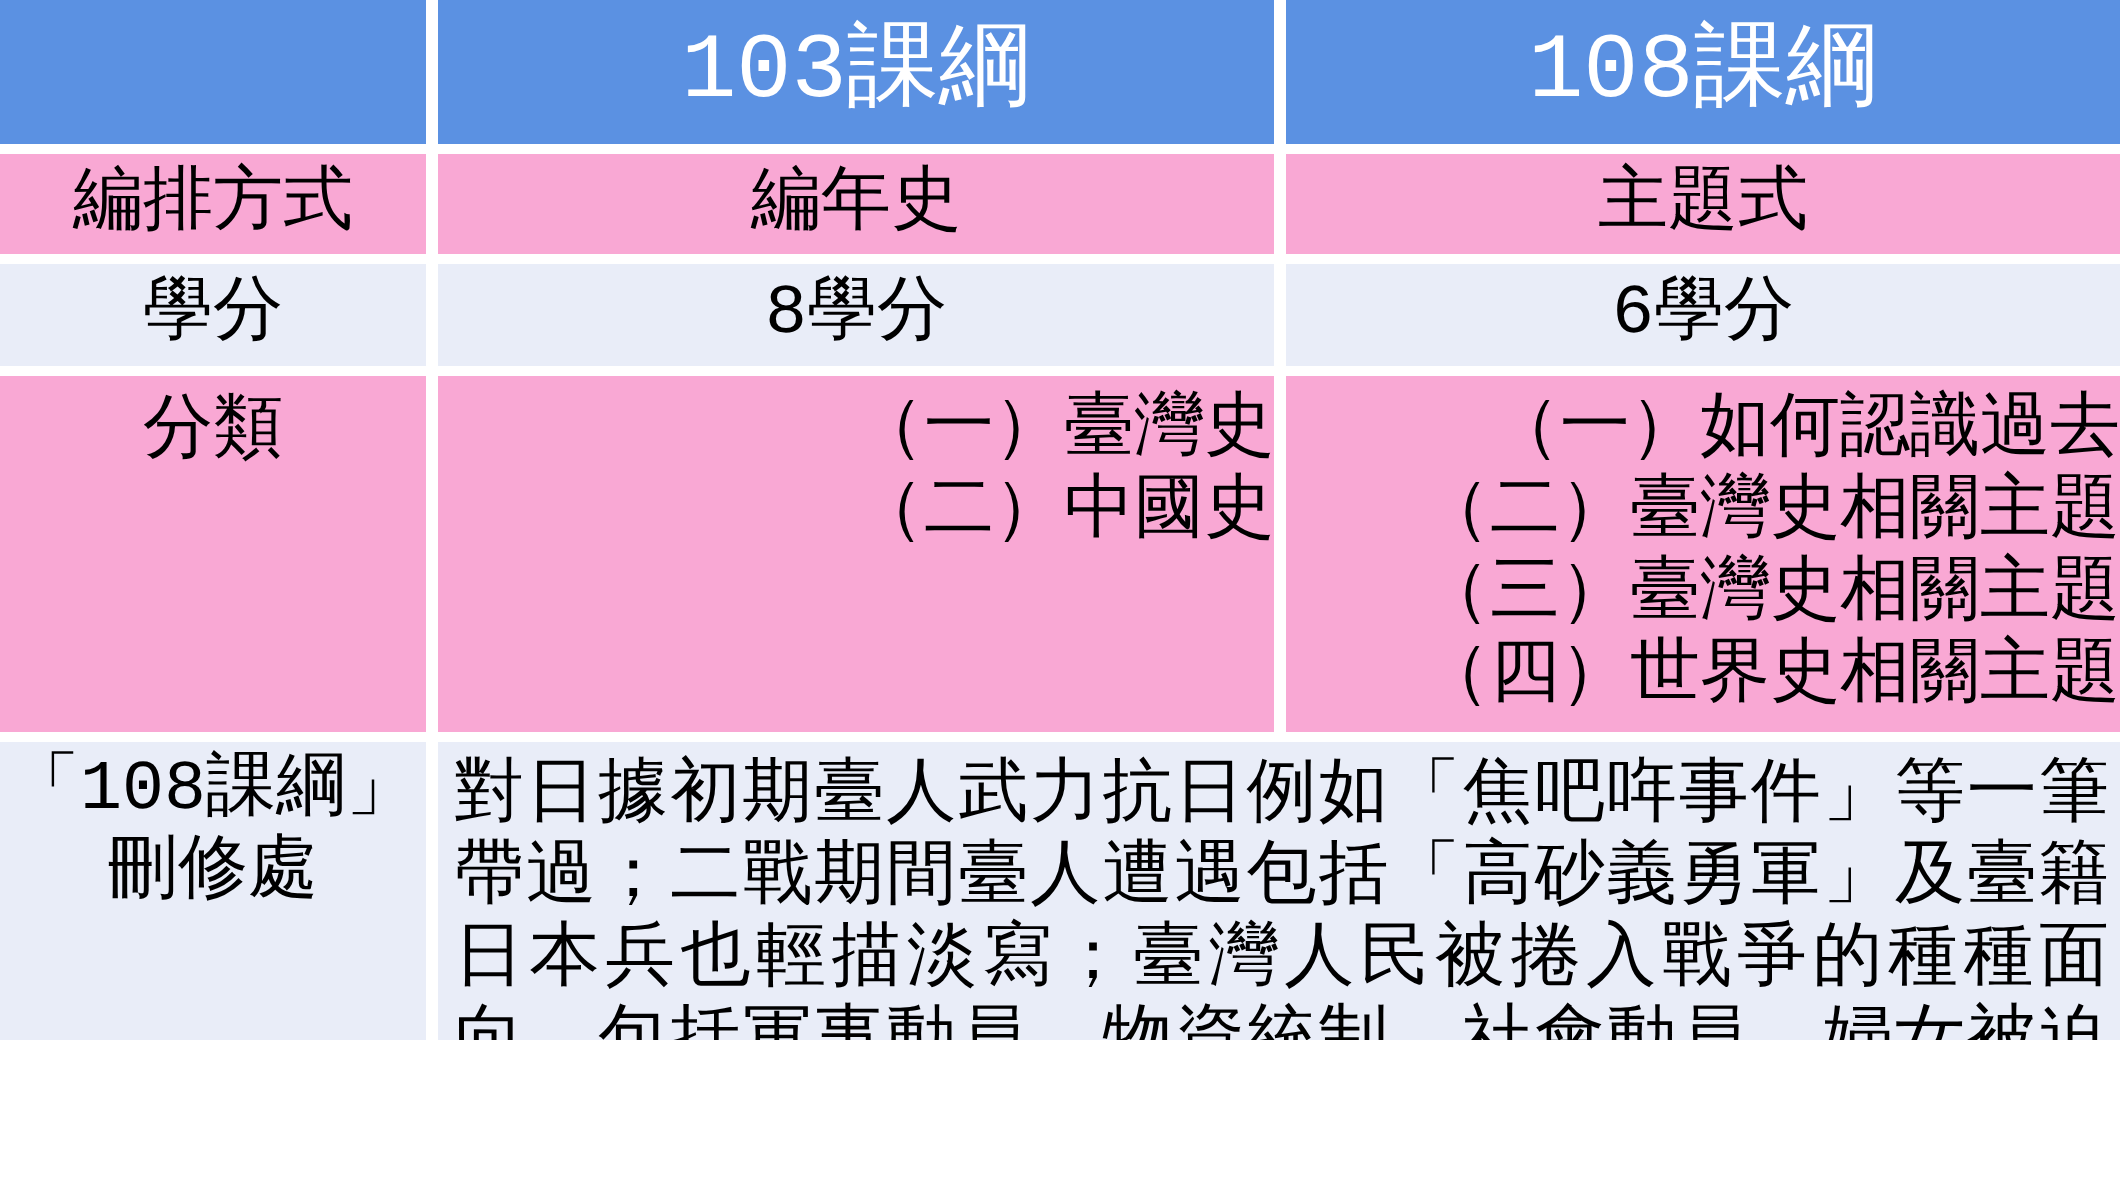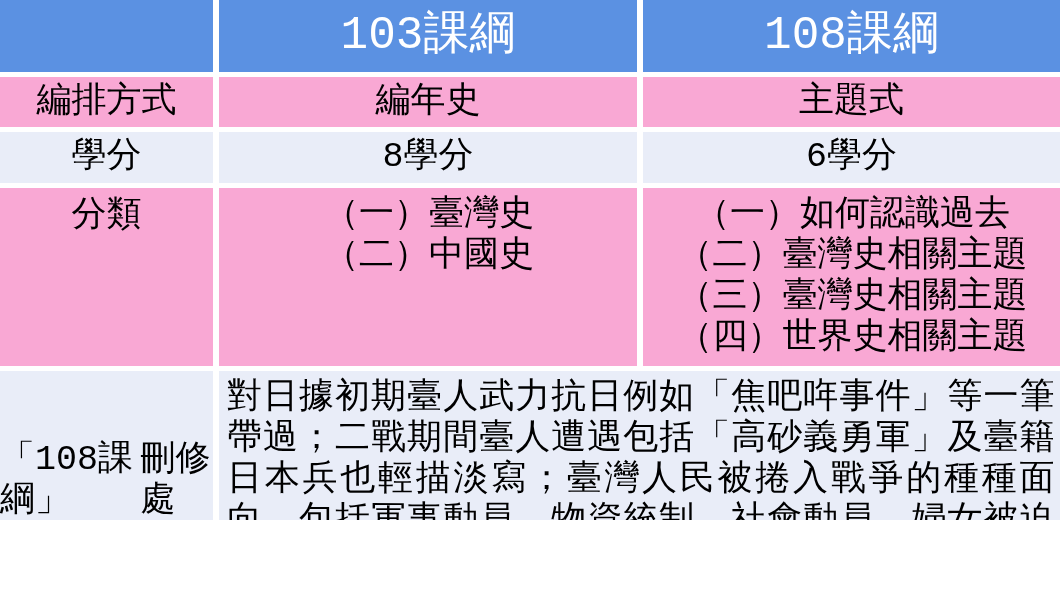--- a/index.html
+++ b/index.html
@@ -37,28 +37,28 @@
   .blue-row  { background: #f9a8d4; }
   .light-row { background: #E9EDF8; }
 
   .top-center {
     align-items: flex-start;
     padding-top: 8px;
     text-align: right;
   }
   .list-cell {
     flex-direction: column;
-    align-items: center;
+    align-items: flex-end;
     justify-content: flex-start;
-    padding: 7px 12px 0 14px;
+    padding: 7px 0 0 14px;
   }
   .list-item { white-space: nowrap; }
 
   .label-stack {
-    flex-direction: row;
+    flex-direction: column;
     align-items: center;
     justify-content: flex-start;
     padding-top: 4px;
   }
   .paragraph-cell {
     grid-column: 2 / 4;
     align-items: center;
     justify-content: flex-start;
     padding: 2px 5px 0 8px;
   }

